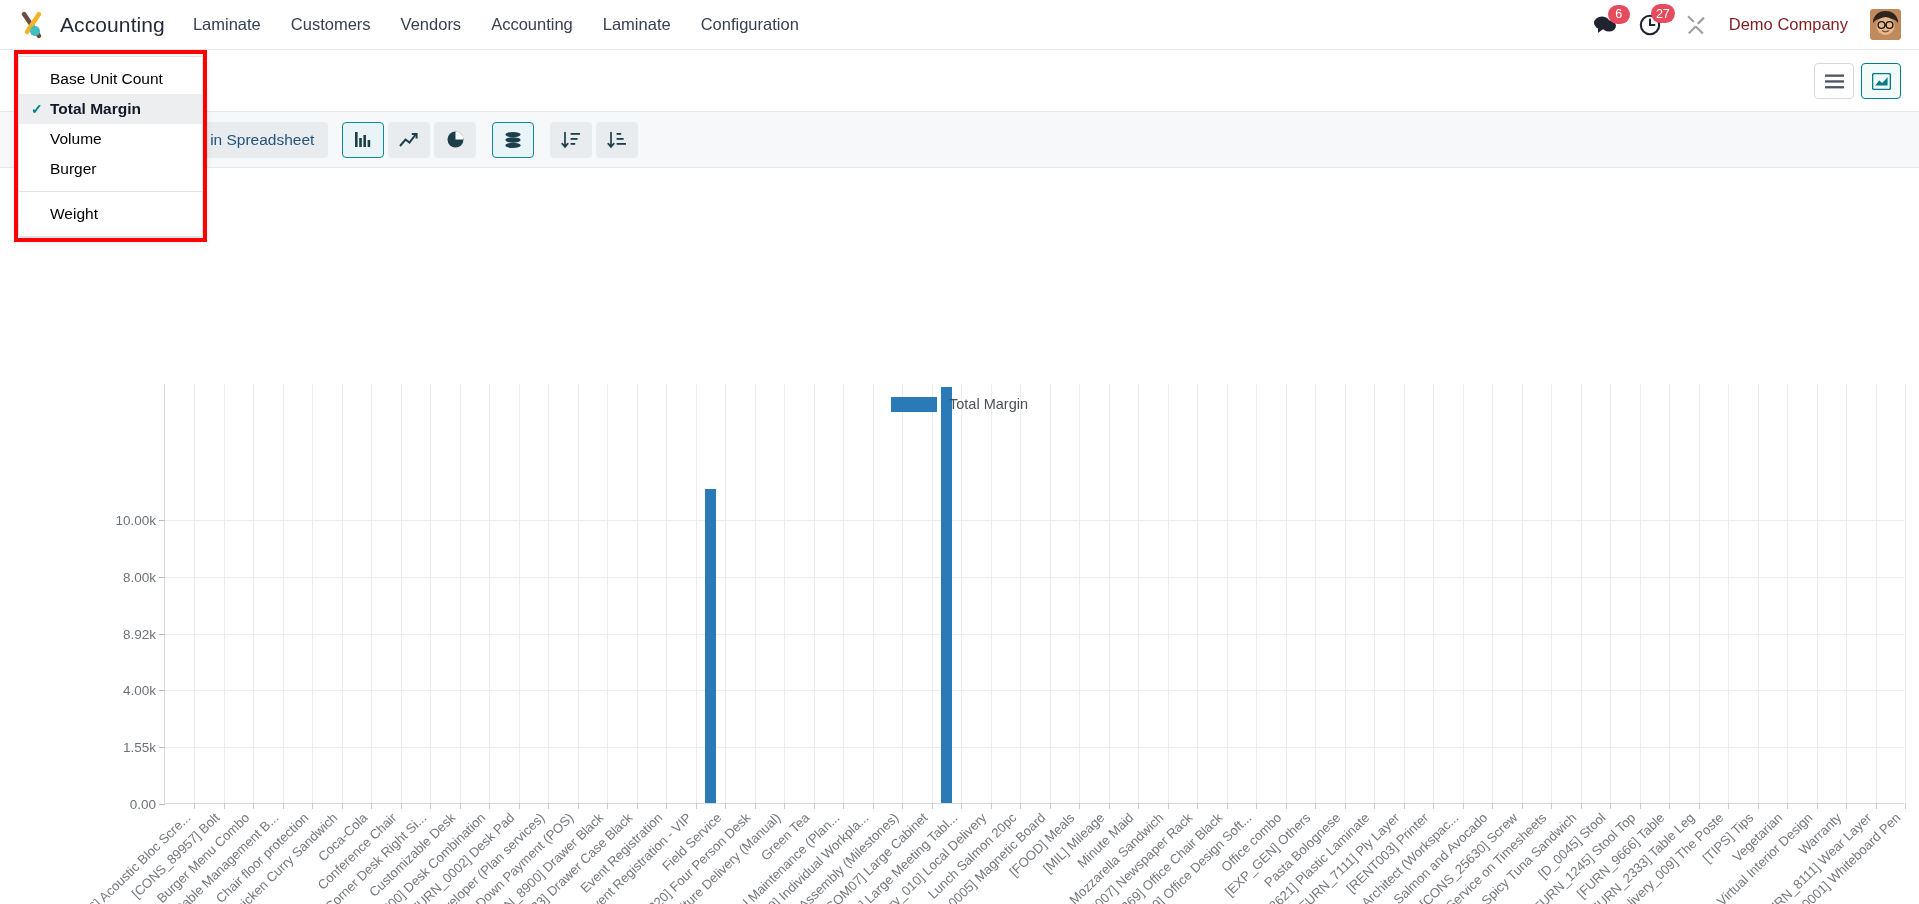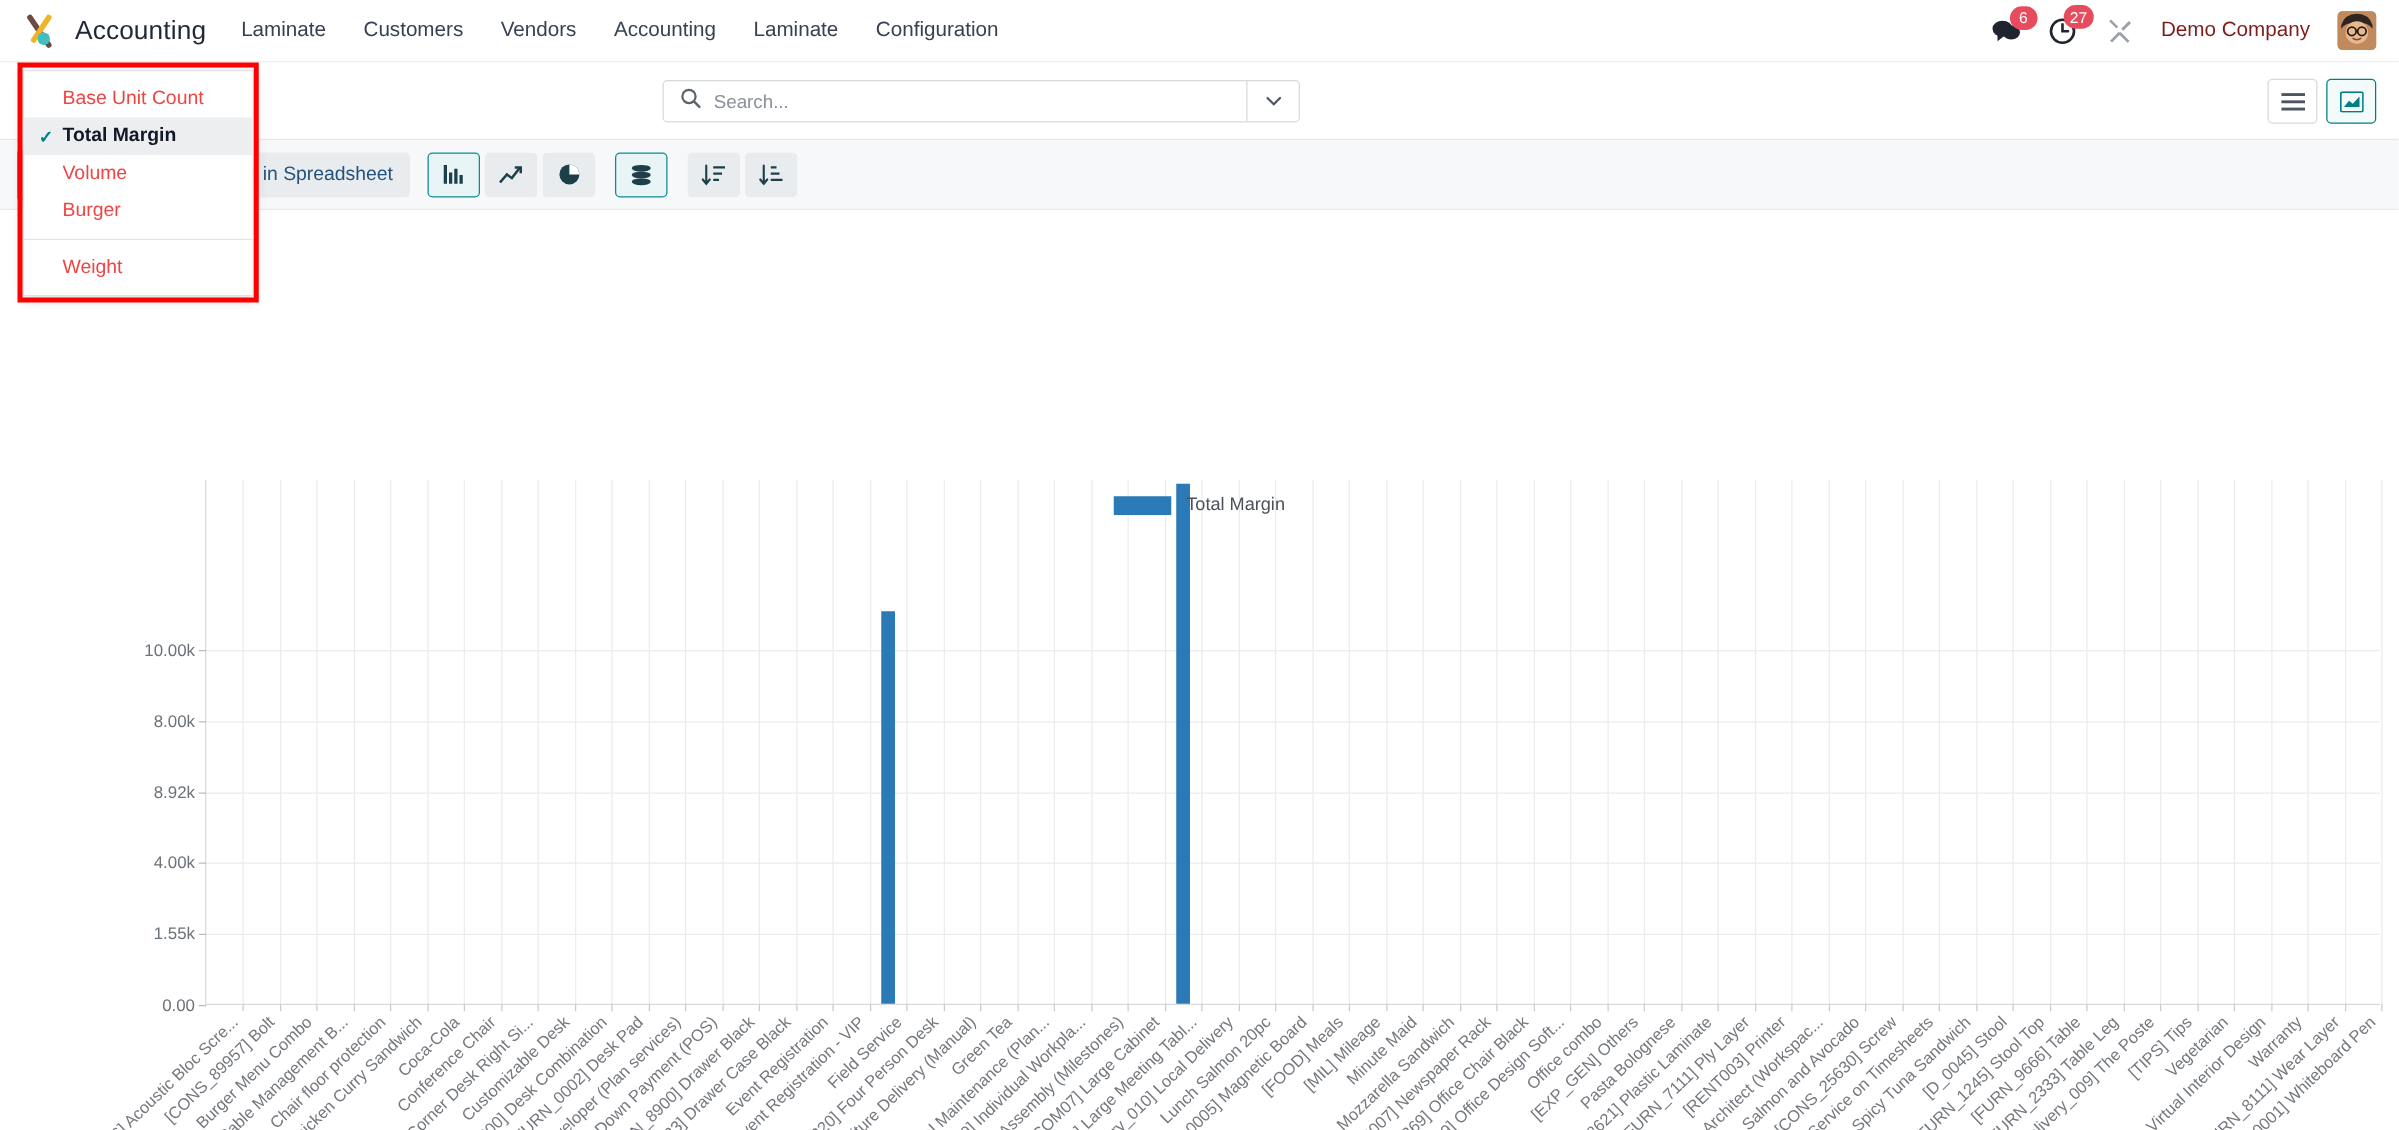--- a/index.html
+++ b/index.html
@@ -140,21 +140,21 @@
   
   .dropdown {
     position: absolute; left: 18px; top: 56px;
     width: 185px; background: #ffffff;
     border: 1px solid #dfe2e6;
     box-shadow: 0 3px 10px rgba(0,0,0,.16);
     z-index: 45; padding: 7px 0;
   }
   .dd-item {
     height: 30px; display: flex; align-items: center;
-    padding: 0 10px 0 12px; font-size: 15.5px; color: #ef4444;
+    padding: 0 10px 0 12px; font-size: 15.5px; color: #000000;
     cursor: pointer; position: relative;
   }
   .dd-item .check {
     width: 16px; display: inline-block; color: #017e84;
     font-size: 14px; margin-right: 3px;
   }
   .dd-item.selected { background: #eceef0; color: #111827; font-weight: 700; }
   .dd-sep { height: 1px; background: #e2e5e8; margin: 7px 0; }
   .dd-hl {
     position: absolute; left: 14px; top: 50px;
@@ -289,34 +289,20 @@
     <span class="bc-current">
       <span>Product Margins</span>
       <span class="gear-ico">
         <svg width="15" height="15" viewBox="0 0 16 16">
           <path fill="#374151" d="M8 5.2a2.8 2.8 0 100 5.6 2.8 2.8 0 000-5.6zm6.4 2.8c0 .4 0 .8-.1 1.2l1.4 1.1-1.4 2.4-1.7-.6c-.6.5-1.2.9-1.9 1.1l-.3 1.8H7.6l-.3-1.8c-.7-.2-1.3-.6-1.9-1.1l-1.7.6-1.4-2.4 1.4-1.1a6.6 6.6 0 010-2.4L2.3 5.7l1.4-2.4 1.7.6c.6-.5 1.2-.9 1.9-1.1L7.6 1h2.8l.3 1.8c.7.2 1.3.6 1.9 1.1l1.7-.6 1.4 2.4-1.4 1.1c.1.4.1.8.1 1.2z"></path>
         </svg>
       </span>
     </span>
   </div>
 
-  <div class="searchbar">
-    <span class="search-ico">
-      <svg width="17" height="17" viewBox="0 0 18 18">
-        <circle cx="7.6" cy="7.6" r="5.6" fill="none" stroke="#5d636b" stroke-width="1.9"></circle>
-        <path d="M11.8 11.8 L16.4 16.4" stroke="#5d636b" stroke-width="2.1" stroke-linecap="round"></path>
-      </svg>
-    </span>
-    <input class="search-input" placeholder="Search..." style="">
-    <span class="search-caret">
-      <svg width="12" height="8" viewBox="0 0 12 8">
-          <path d="M1 1.4 L6 6.4 L11 1.4" fill="none" stroke="#4b5563" stroke-width="1.8" stroke-linecap="round"></path>
-        </svg>
-    </span>
-  </div>
 
   <div class="view-switch">
     <span class="vs-btn">
       <svg width="19" height="15" viewBox="0 0 19 15">
         <rect x="0" y="0.5" width="19" height="2.3" fill="#4b5563"></rect>
         <rect x="0" y="6.3" width="19" height="2.3" fill="#4b5563"></rect>
         <rect x="0" y="12.1" width="19" height="2.3" fill="#4b5563"></rect>
       </svg>
     </span>
     <span class="vs-btn active">

